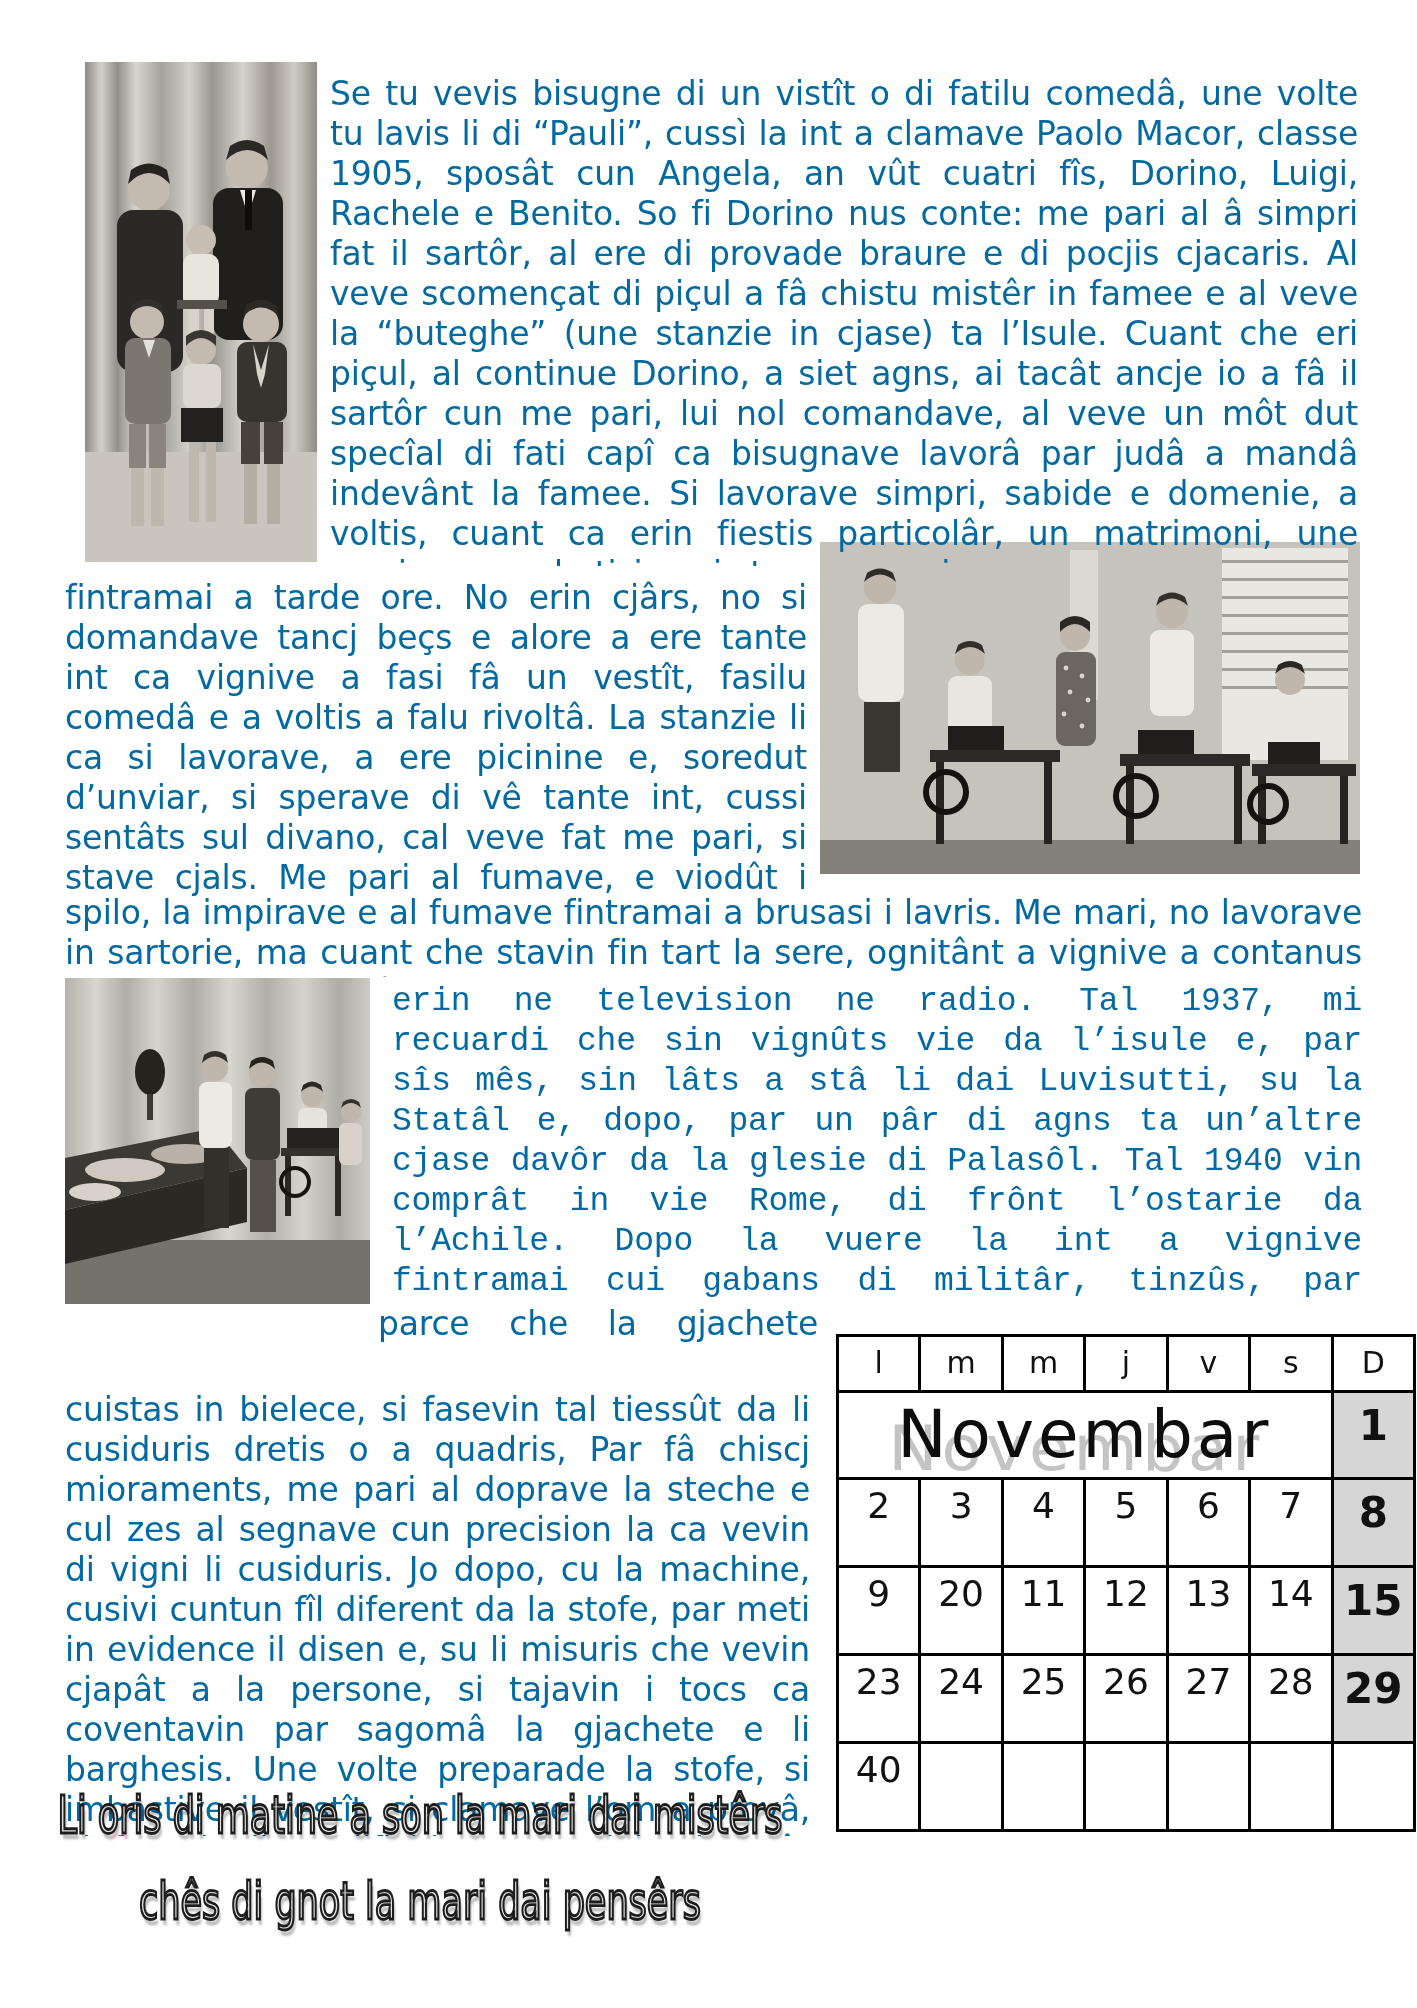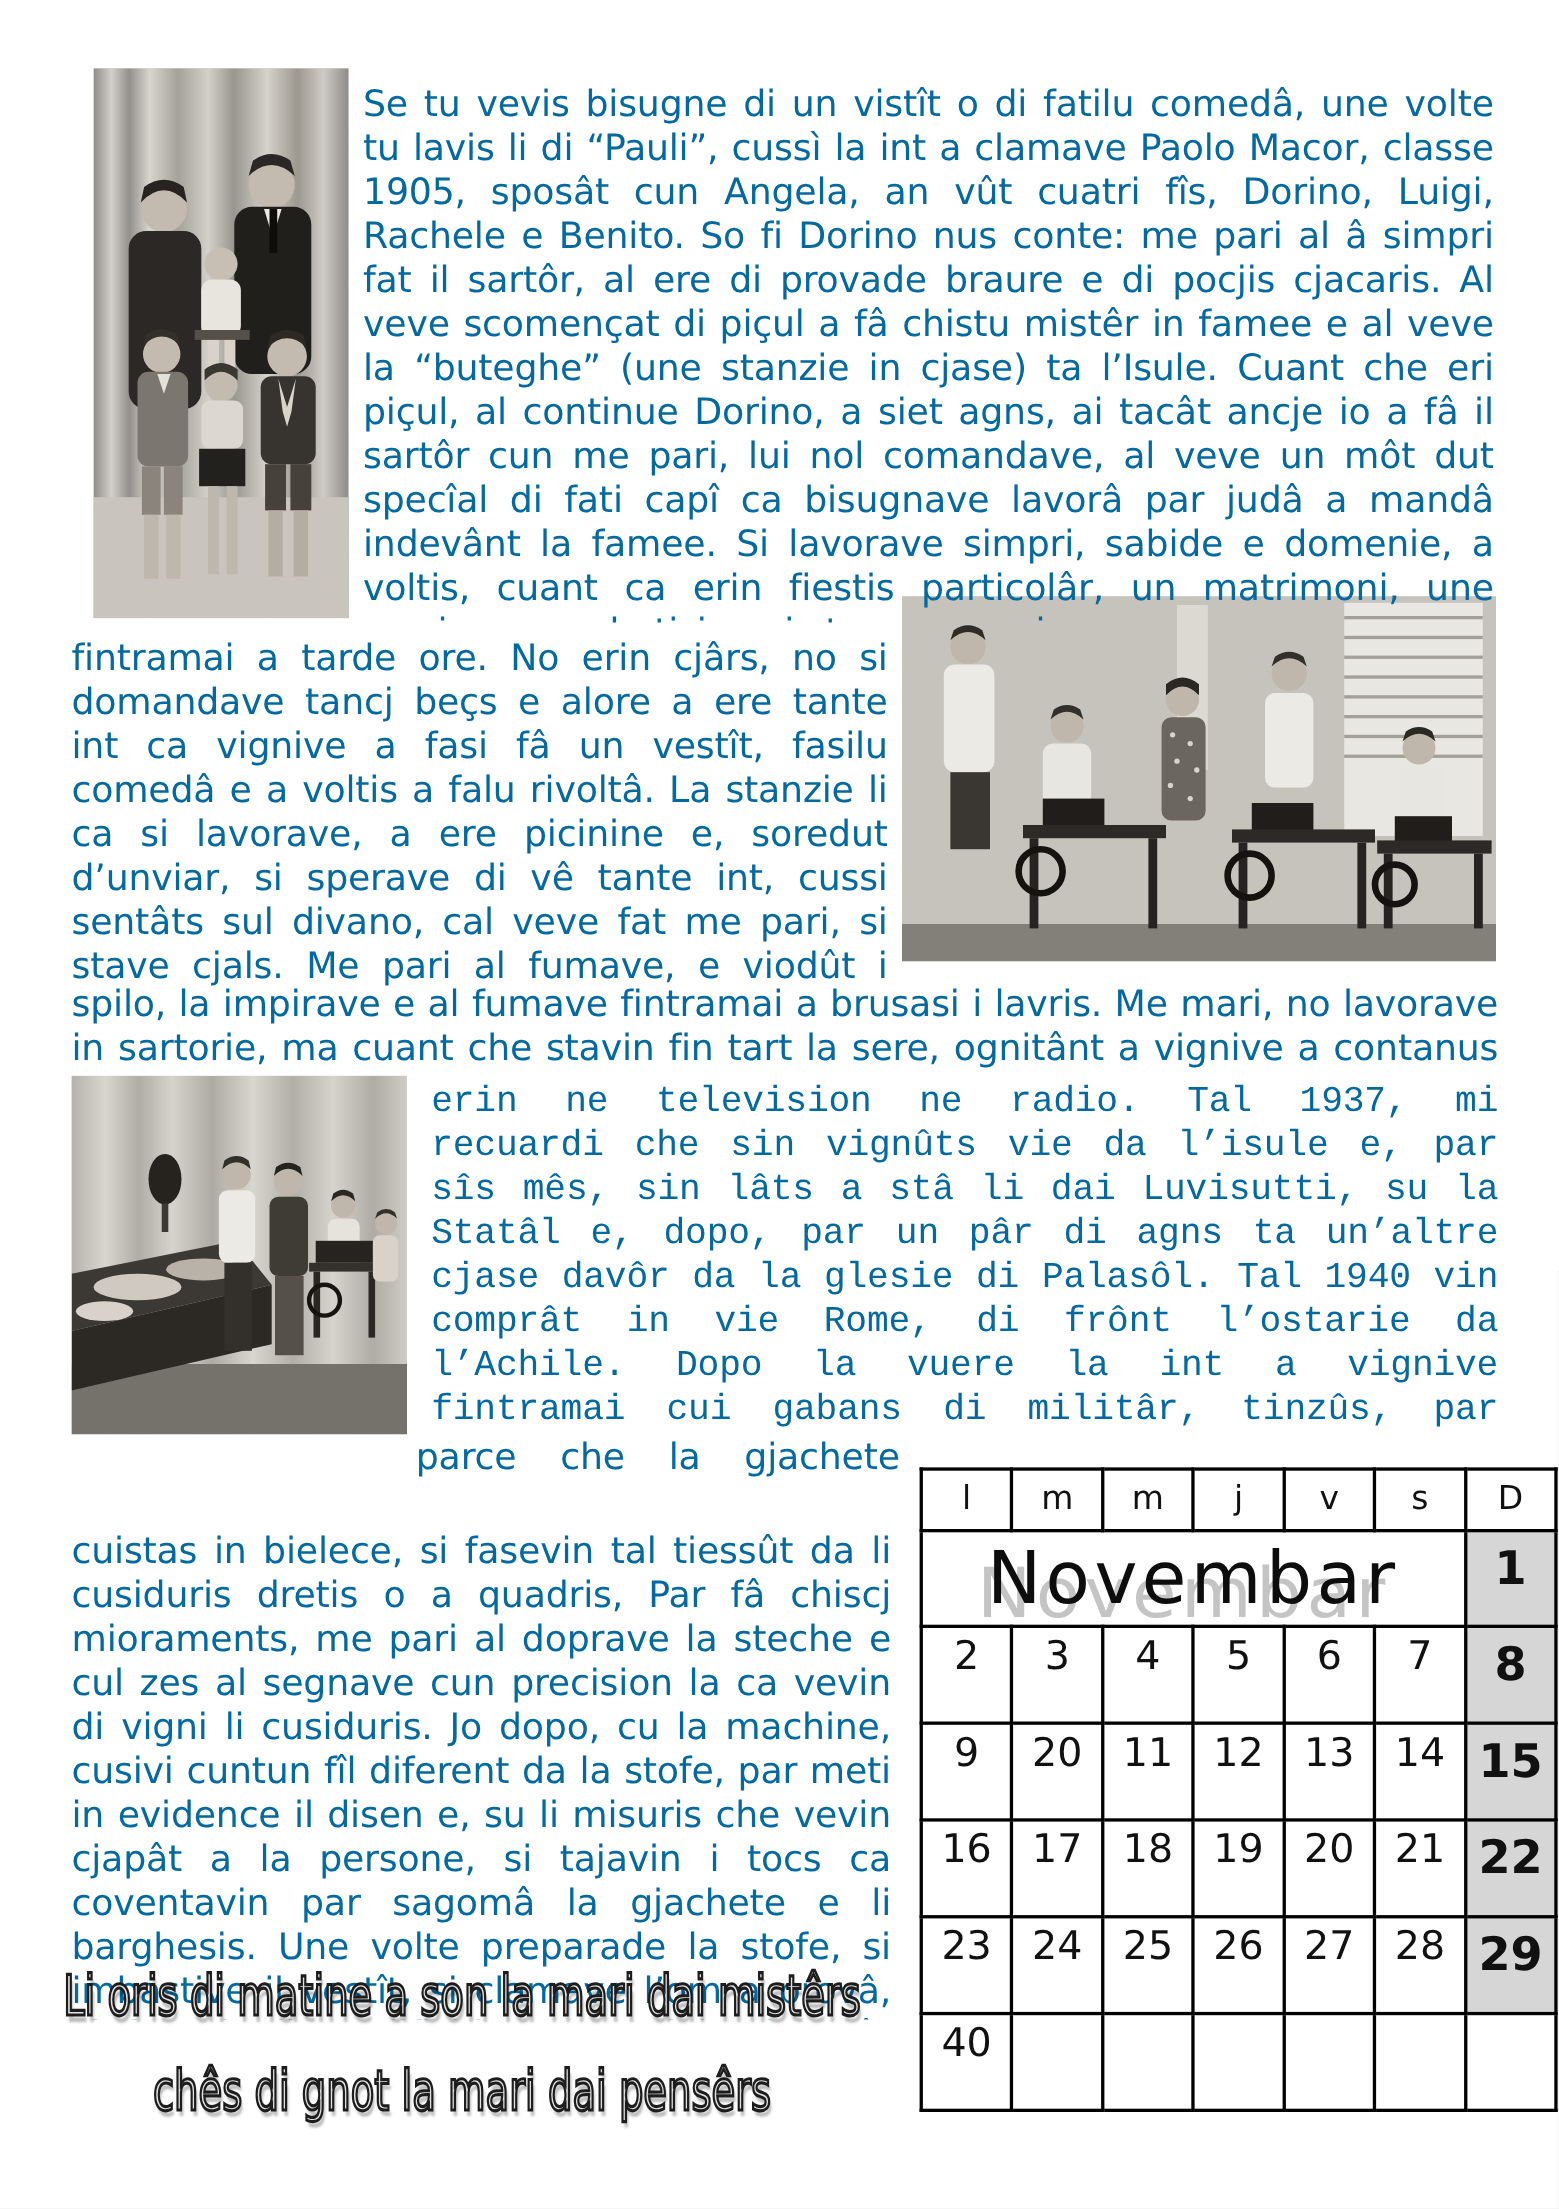--- a/index.html
+++ b/index.html
@@ -269,29 +269,20 @@
       <tr class="week">
         <td>9</td>
         <td>20</td>
         <td>11</td>
         <td>12</td>
         <td>13</td>
         <td>14</td>
         <td class="sun">15</td>
       </tr>
       <tr class="week">
-        <td>16</td>
-        <td>17</td>
-        <td>18</td>
-        <td>19</td>
-        <td>20</td>
-        <td>21</td>
-        <td class="sun">22</td>
-      </tr>
-      <tr class="week">
         <td>23</td>
         <td>24</td>
         <td>25</td>
         <td>26</td>
         <td>27</td>
         <td>28</td>
         <td class="sun">29</td>
       </tr>
       <tr class="week">
         <td>40</td>

